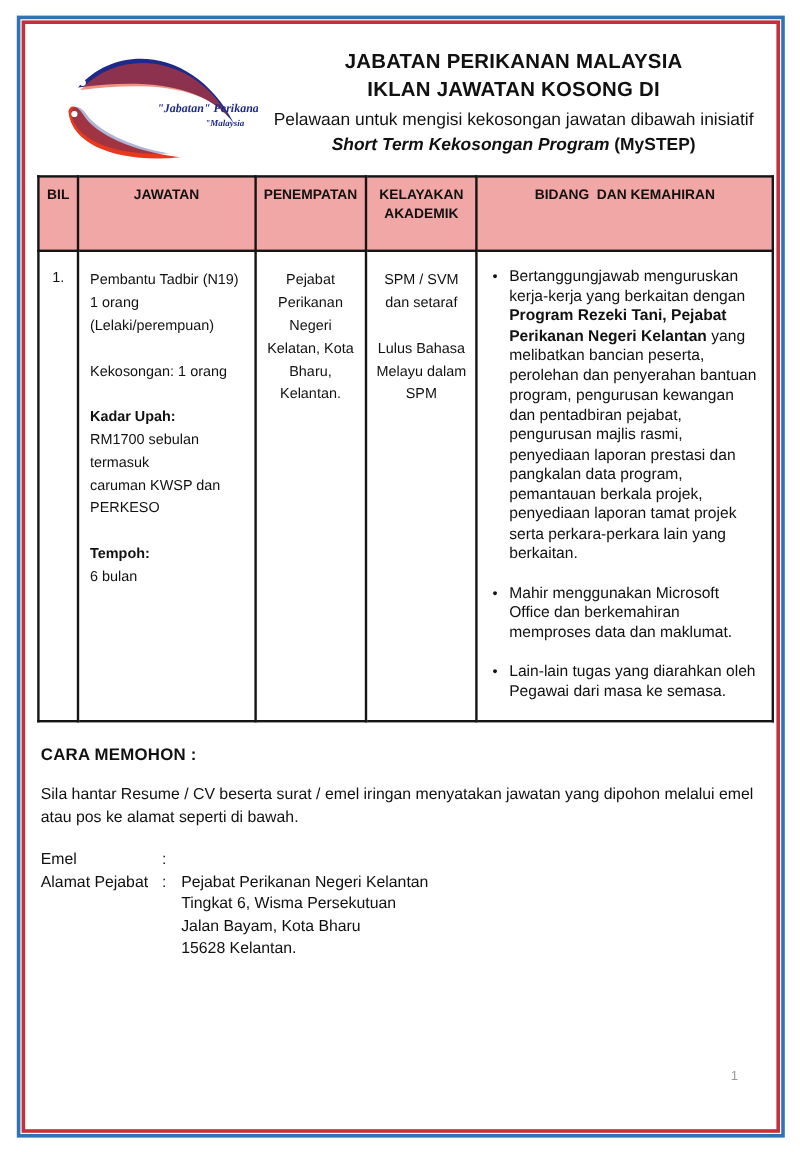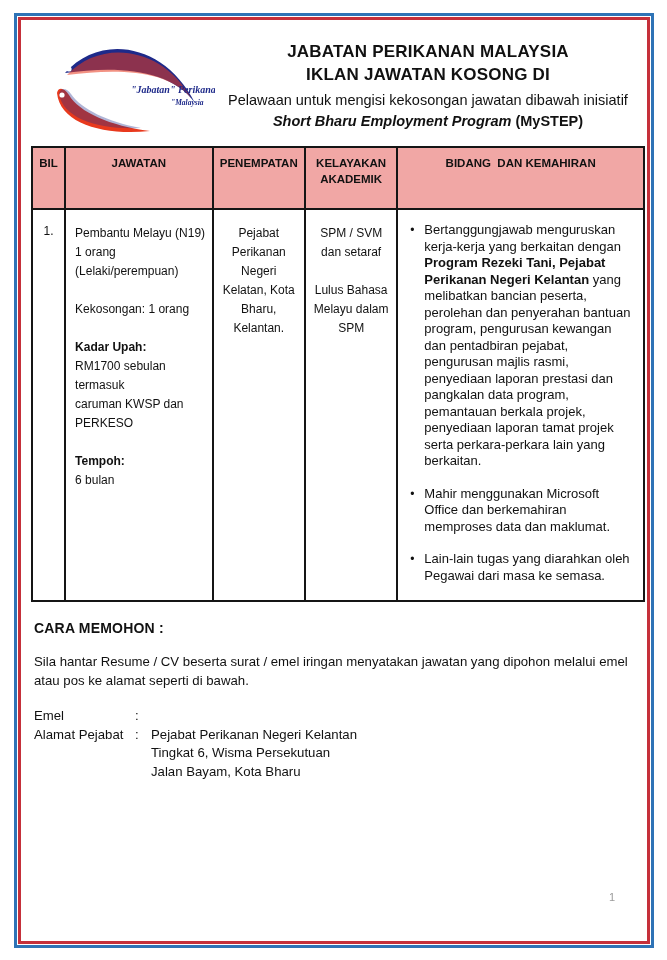--- a/index.html
+++ b/index.html
@@ -79,21 +79,21 @@
               <circle cx="24" cy="31" r="2.6" fill="#ffffff"></circle>
               <circle cx="17" cy="57" r="2.6" fill="#ffffff"></circle>
               <text x="86" y="55" font-size="10" font-style="italic" font-weight="bold" font-family="Liberation Serif, serif" fill="#1e2a8a">"Jabatan" Perikanan</text>
               <text x="126" y="67" font-size="7.5" font-style="italic" font-weight="bold" font-family="Liberation Serif, serif" fill="#1e2a8a">"Malaysia</text>
             </svg>
           </div>
           <div class="title-box">
             <div class="title-line">JABATAN PERIKANAN MALAYSIA</div>
             <div class="title-line">IKLAN JAWATAN KOSONG DI</div>
             <div class="subtitle">Pelawaan untuk mengisi kekosongan jawatan dibawah inisiatif</div>
-            <div class="program-line"><span class="it">Short Bharu Employment Program</span><span> (MySTEP)</span></div>
+            <div class="program-line"><span class="it">Short Term Kekosongan Program</span><span> (MySTEP)</span></div>
           </div>
         </div>
 
         <table class="jobs">
           <colgroup>
             <col class="c-bil">
               <col class="c-jaw">
               <col class="c-pen">
               <col class="c-kel">
               <col class="c-bid">
@@ -104,21 +104,21 @@
               <th>JAWATAN</th>
               <th>PENEMPATAN</th>
               <th>KELAYAKAN AKADEMIK</th>
               <th>BIDANG  DAN KEMAHIRAN</th>
             </tr>
           </thead>
           <tbody>
             <tr>
               <td class="bil-cell">1.</td>
               <td class="jaw-cell">
-                  <div class="cell-line">Pembantu Melayu (N19)</div>
+                  <div class="cell-line">Pembantu Tadbir (N19)</div>
                   <div class="cell-line">1 orang</div>
                   <div class="cell-line">(Lelaki/perempuan)</div>
                   <div class="cell-line spacer"></div>
                   <div class="cell-line">Kekosongan: 1 orang</div>
                   <div class="cell-line spacer"></div>
                   <div class="cell-line b">Kadar Upah:</div>
                   <div class="cell-line">RM1700 sebulan termasuk</div>
                   <div class="cell-line">caruman KWSP dan</div>
                   <div class="cell-line">PERKESO</div>
                   <div class="cell-line spacer"></div>
@@ -157,20 +157,21 @@
               <div class="contact-label">Emel</div>
               <div class="contact-colon">:</div>
             </div>
             <div class="contact-row">
               <div class="contact-label">Alamat Pejabat</div>
               <div class="contact-colon">:</div>
               <div class="contact-value">
                   <div>Pejabat Perikanan Negeri Kelantan</div>
                   <div>Tingkat 6, Wisma Persekutuan</div>
                   <div>Jalan Bayam, Kota Bharu</div>
+                  <div>15628 Kelantan.</div>
                 </div>
             </div>
           </div>
         </div>
 
 
         <div class="page-number">1</div>
 
       </div>
     </div>

